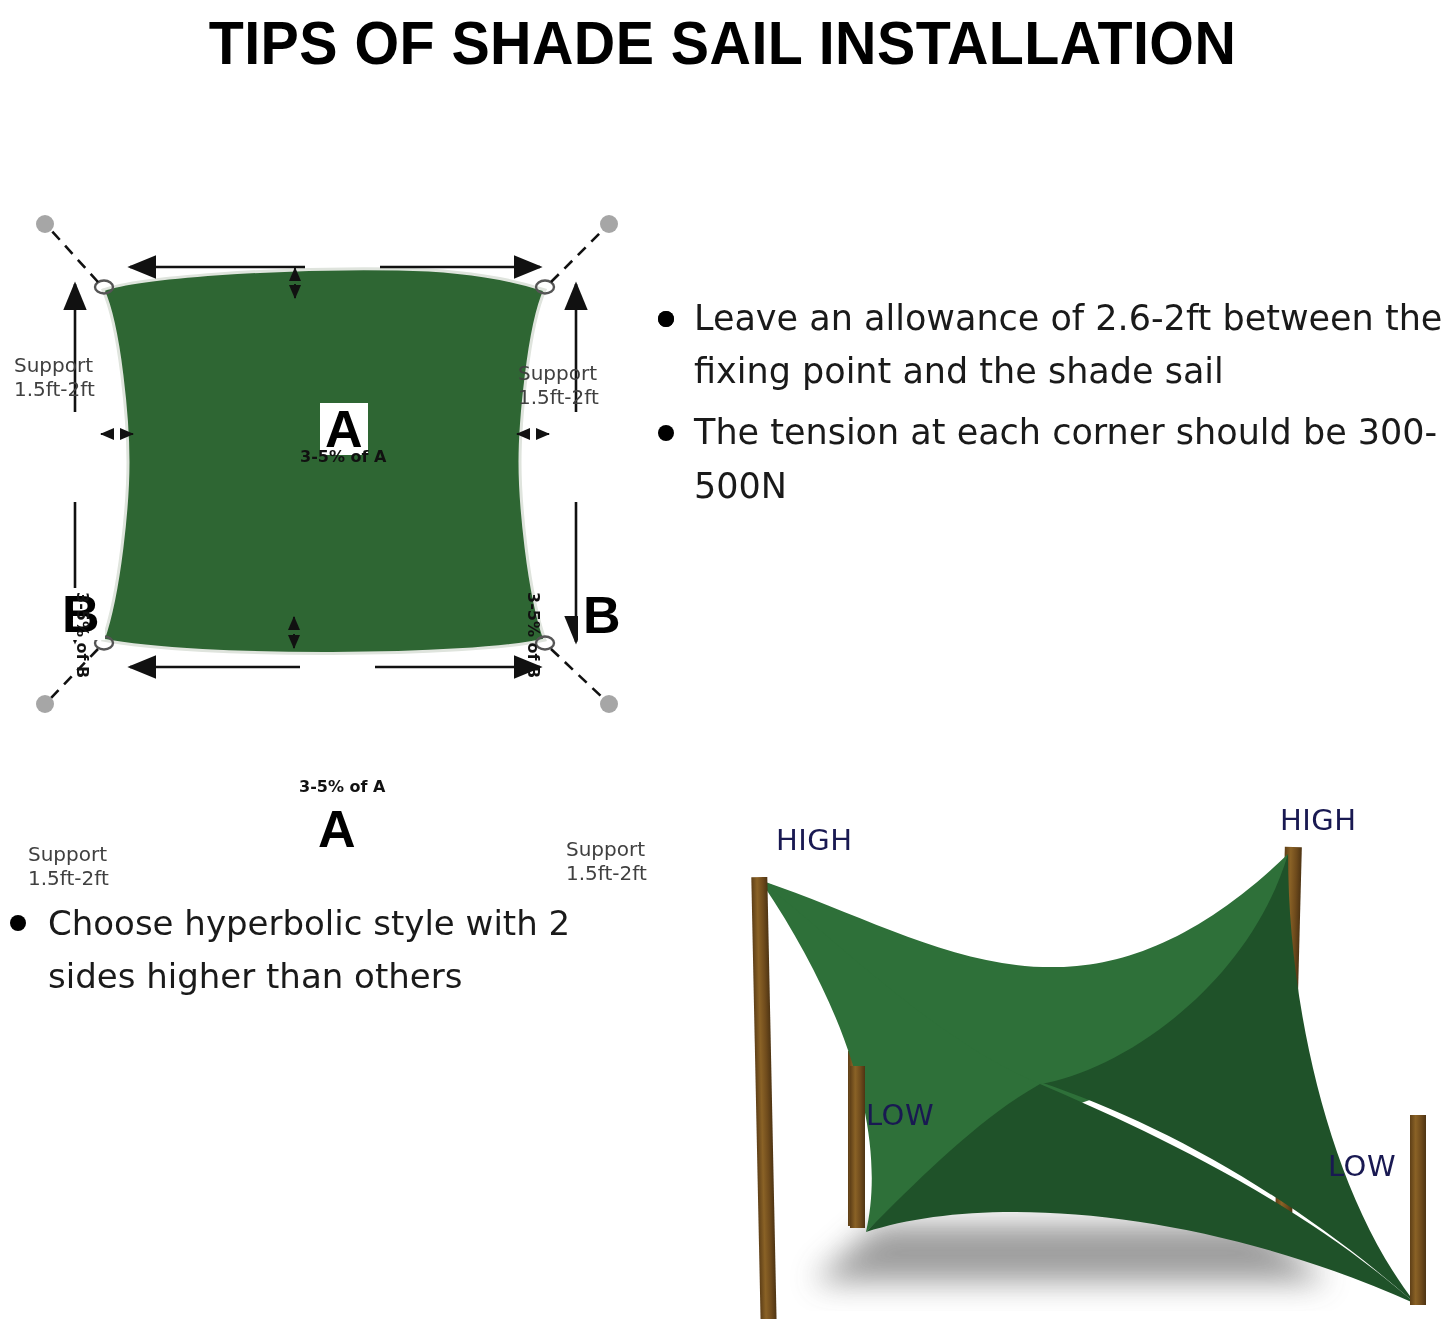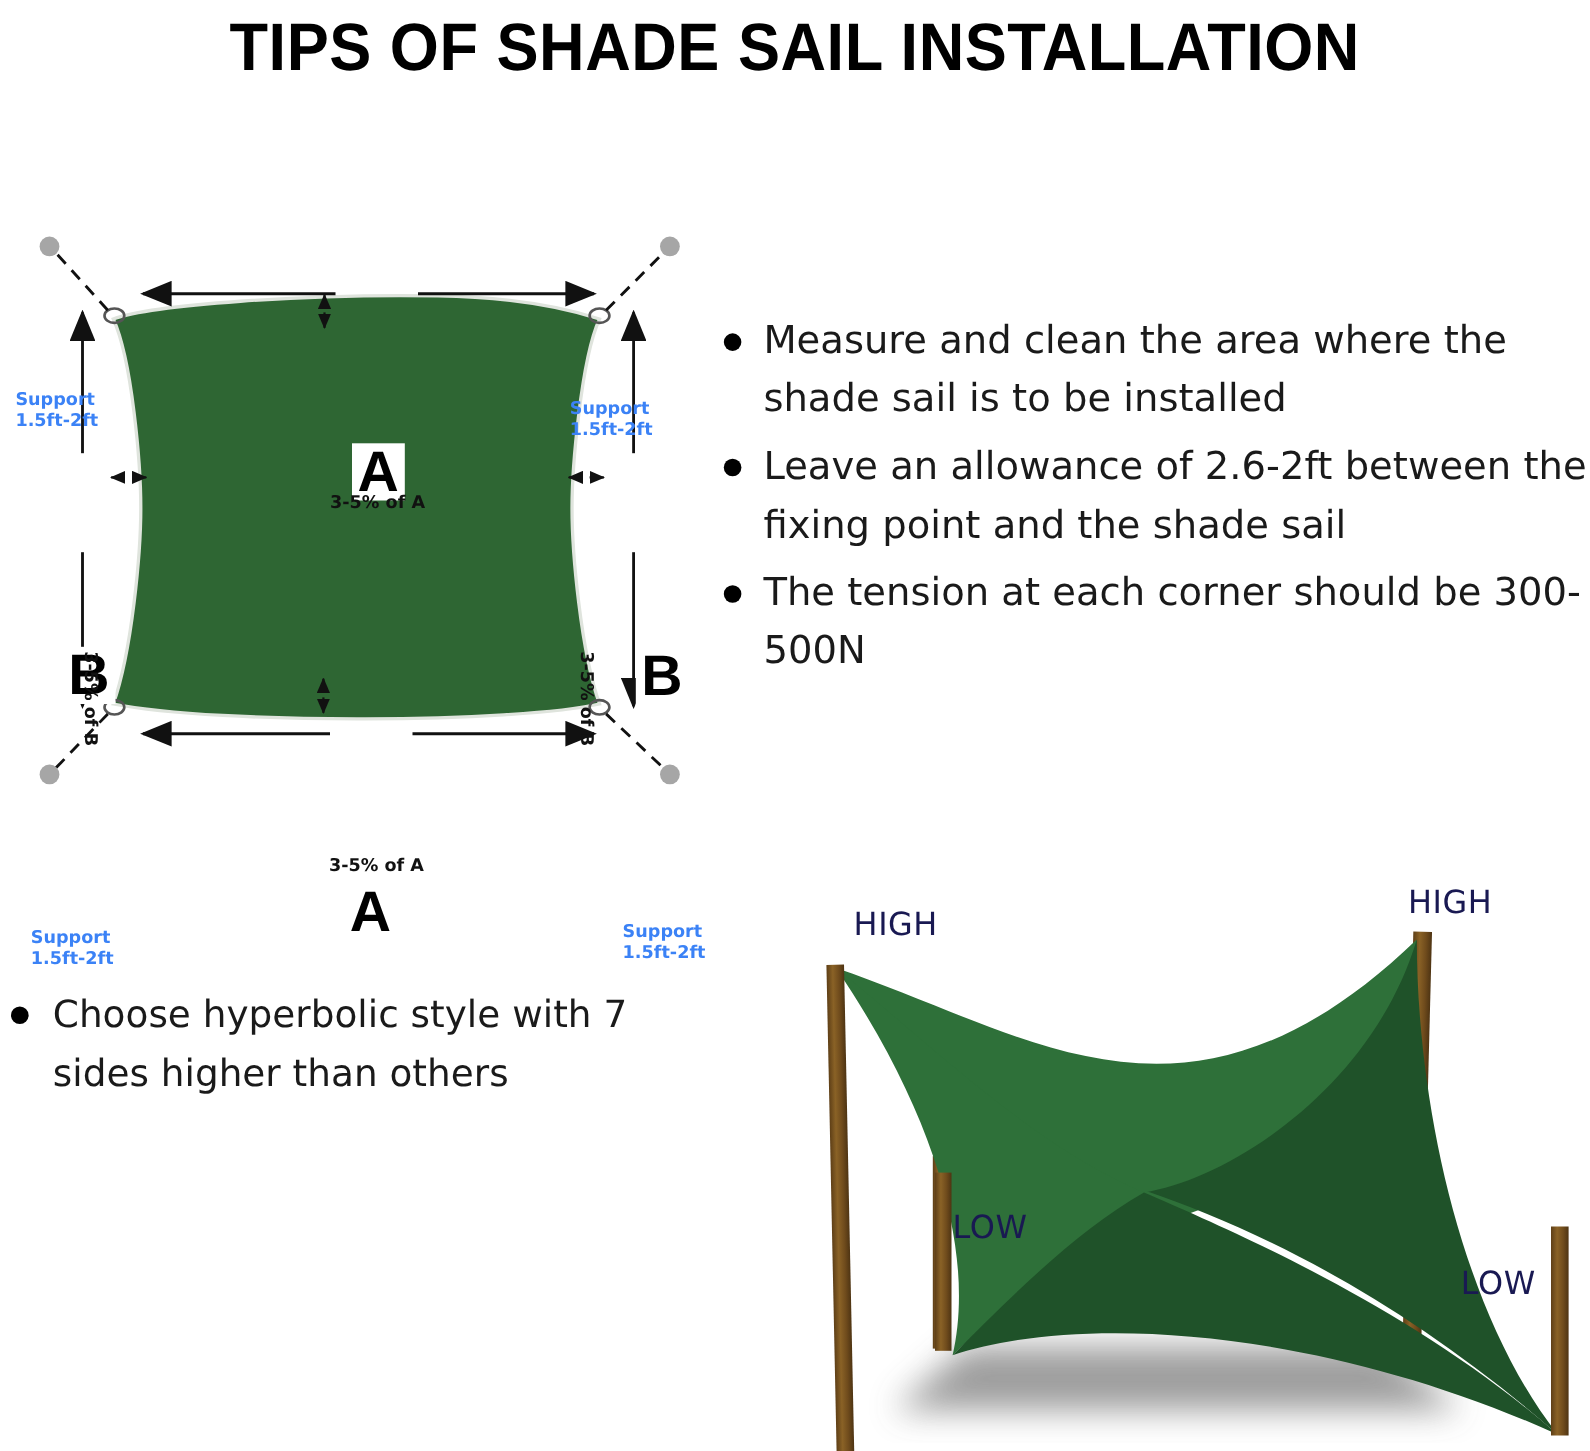--- a/index.html
+++ b/index.html
@@ -44,25 +44,24 @@
     left: 0px;
     top: 160px;
     width: 660px;
     height: 570px;
   }
   #rect-diagram svg { display: block; }
 
   .support-label {
     position: absolute;
     font-family: "DejaVu Sans", sans-serif;
-    font-size: 16px;
+    font-size: 20px;
     line-height: 1.18;
-    color: #3b82f6;
+    color: #404040;
     white-space: nowrap;
-    font-weight: bold;
   }
   #sup-tl { left: 14px;  top: 182px; }
   #sup-tr { left: 518px; top: 190px; }
   #sup-bl { left: 28px;  top: 671px; }
   #sup-br { left: 566px; top: 666px; }
 
   .dim-letter {
     position: absolute;
     font-family: "Liberation Sans", sans-serif;
     font-weight: bold;
@@ -261,38 +260,37 @@
     <div class="pct-label" id="pct-top">3-5% of A</div>
     <div class="pct-label" id="pct-bottom">3-5% of A</div>
     <div class="pct-label" id="pct-left">3-5% of B</div>
     <div class="pct-label" id="pct-right">3-5% of B</div>
   </div>
 
   <div id="bullets-right">
     <ul class="bullet-list">
       <li class="bullet-item">
         <span class="bullet-dot"></span>
-        <span>Measure and clean the area where the shade sail is to be installed</span>
       </li>
       <li class="bullet-item">
         <span class="bullet-dot"></span>
         <span>Leave an allowance of 2.6-2ft between the fixing point and the shade sail</span>
       </li>
       <li class="bullet-item">
         <span class="bullet-dot"></span>
         <span>The tension at each corner should be 300-500N</span>
       </li>
     </ul>
   </div>
 
   <div id="bullets-left">
     <ul class="bullet-list">
       <li class="bullet-item">
         <span class="bullet-dot"></span>
-        <span>Choose hyperbolic style with 7 sides higher than others</span>
+        <span>Choose hyperbolic style with 2 sides higher than others</span>
       </li>
     </ul>
   </div>
 
   <div id="hyper-diagram">
     <svg width="785" height="539" viewBox="0 0 785 539">
       <defs>
         <linearGradient id="postGrad" x1="0" y1="0" x2="1" y2="0">
           <stop offset="0%" stop-color="#5e3f17"></stop>
           <stop offset="35%" stop-color="#8a6226"></stop>

